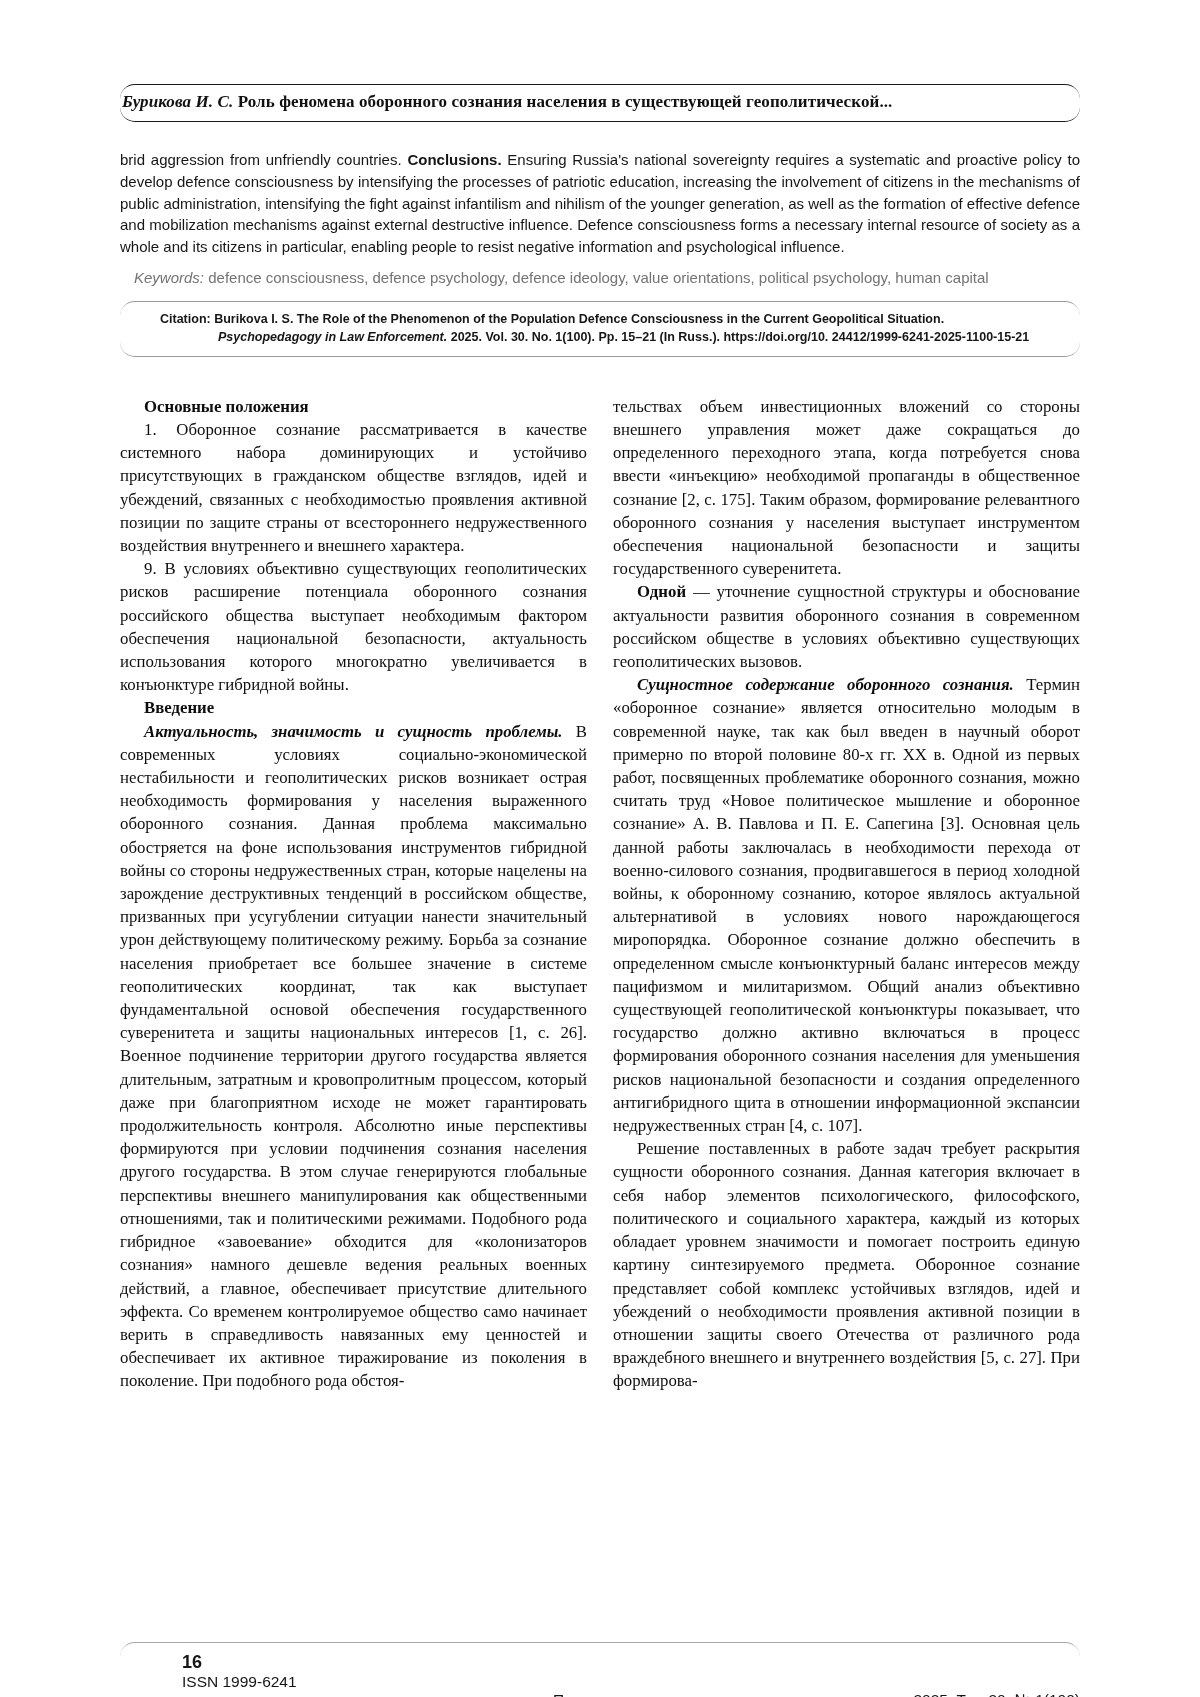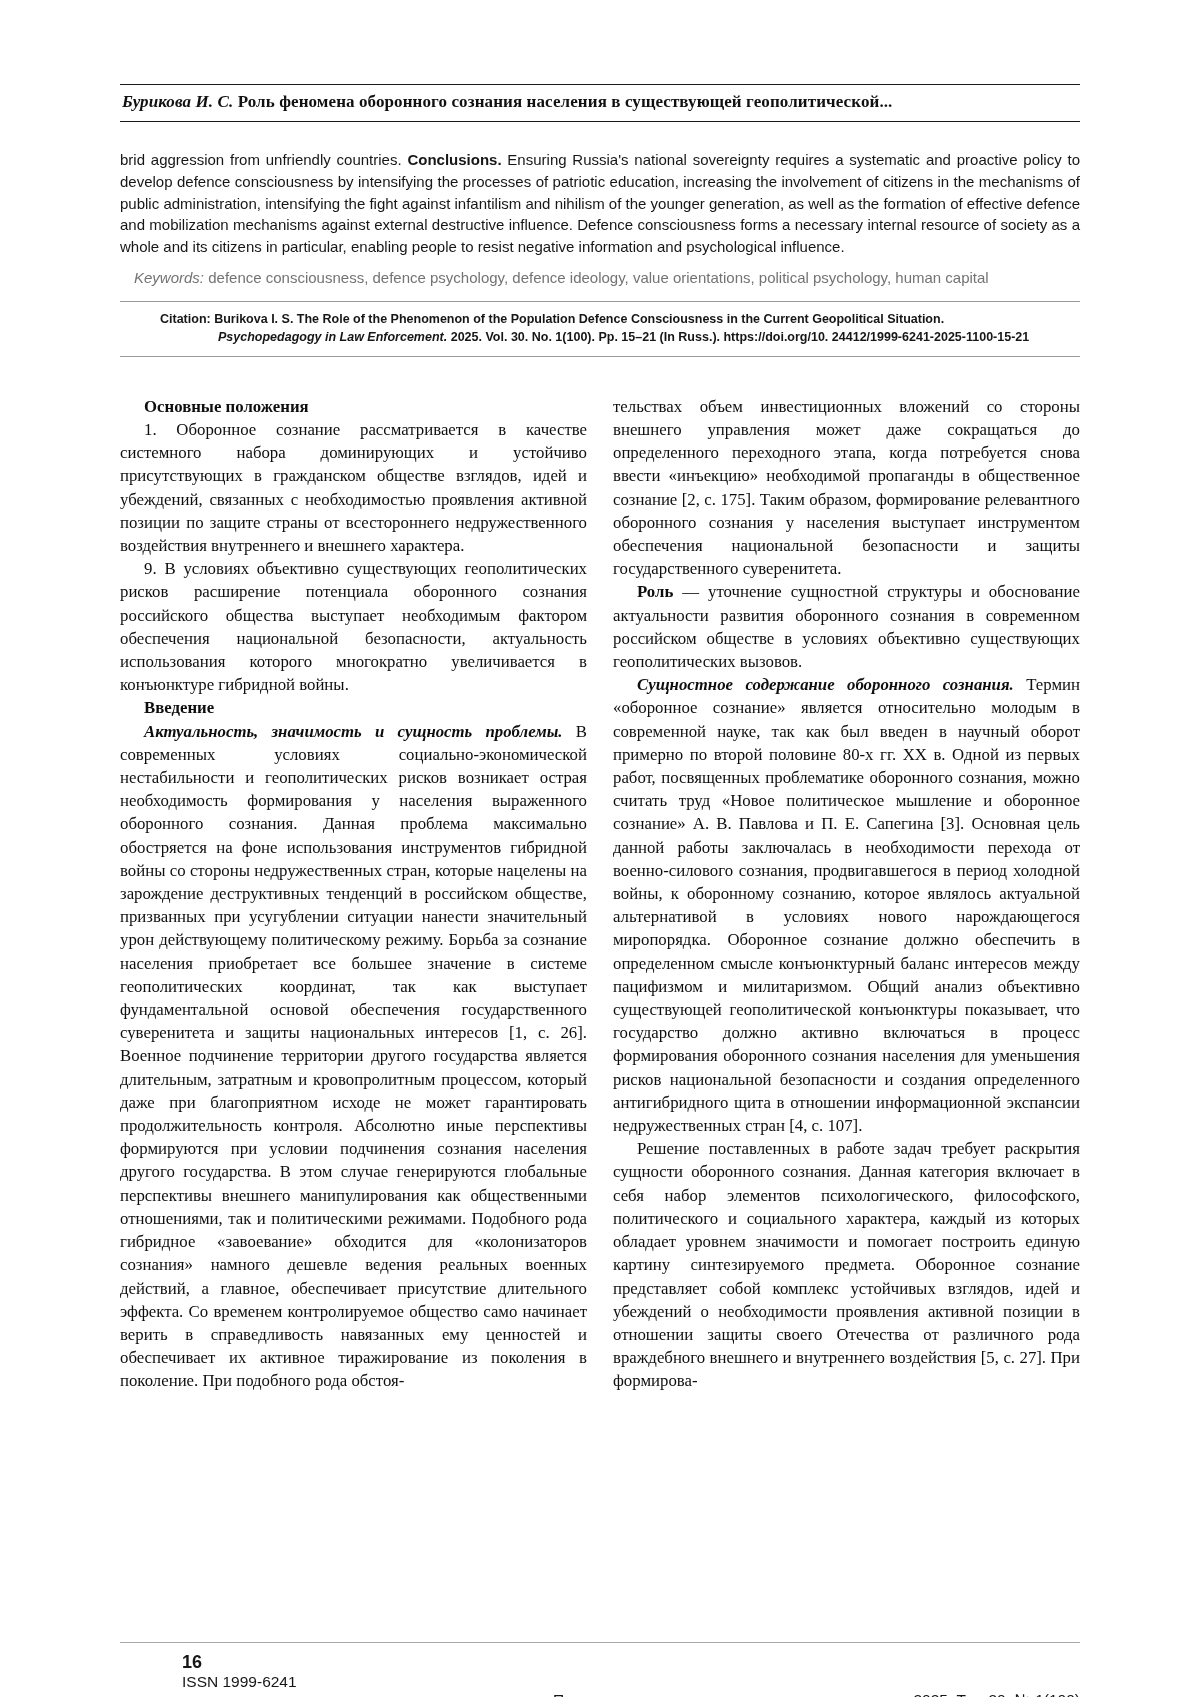--- a/index.html
+++ b/index.html
@@ -1,15 +1,15 @@
 <!DOCTYPE html>
 <html><head>
 <meta charset="utf-8">
 <style>
-  * { box-sizing: border-box; }
+  * { box-sizing: border-box; border-radius: 15px; }
   html, body { margin: 0; padding: 0; background: #ffffff; }
   .page {
     position: relative;
     width: 1200px;
     height: 1697px;
     background: #ffffff;
     color: #111111;
     font-family: "Liberation Serif", serif;
     overflow: hidden;
   }
@@ -128,21 +128,21 @@
       <div class="col">
         <p class="body-p indent bold">Основные положения</p>
         <p class="body-p indent">1.  Оборонное сознание рассматривается в качестве системного набора доминирующих и устойчиво присутствующих в гражданском обществе взглядов, идей и убеждений, связанных с необходимостью проявления активной позиции по защите страны от всестороннего недружественного воздействия внутреннего и внешнего характера.</p>
         <p class="body-p indent">9.  В условиях объективно существующих геополитических рисков расширение потенциала оборонного сознания российского общества выступает необходимым фактором обеспечения национальной безопасности, актуальность использования которого многократно увеличивается в конъюнктуре гибридной войны.</p>
         <p class="body-p indent bold">Введение</p>
         <p class="body-p indent"><span class="bi">Актуальность, значимость и сущность проблемы.</span><span> В современных условиях социально-экономической нестабильности и геополитических рисков возникает острая необходимость формирования у населения выраженного оборонного сознания. Данная проблема максимально обостряется на фоне использования инструментов гибридной войны со стороны недружественных стран, которые нацелены на зарождение деструктивных тенденций в российском обществе, призванных при усугублении ситуации нанести значительный урон действующему политическому режиму. Борьба за сознание населения приобретает все большее значение в системе геополитических координат, так как выступает фундаментальной основой обеспечения государственного суверенитета и защиты национальных интересов [1, с. 26]. Военное подчинение территории другого государства является длительным, затратным и кровопролитным процессом, который даже при благоприятном исходе не может гарантировать продолжительность контроля. Абсолютно иные перспективы формируются при условии подчинения сознания населения другого государства. В этом случае генерируются глобальные перспективы внешнего манипулирования как общественными отношениями, так и политическими режимами. Подобного рода гибридное «завоевание» обходится для «колонизаторов сознания» намного дешевле ведения реальных военных действий, а главное, обеспечивает присутствие длительного эффекта. Со временем контролируемое общество само начинает верить в справедливость навязанных ему ценностей и обеспечивает их активное тиражирование из поколения в поколение. При подобного рода обстоя-</span></p>
       </div>
 
       <div class="col">
         <p class="body-p">тельствах объем инвестиционных вложений со стороны внешнего управления может даже сокращаться до определенного переходного этапа, когда потребуется снова ввести «инъекцию» необходимой пропаганды в общественное сознание [2, с. 175]. Таким образом, формирование релевантного оборонного сознания у населения выступает инструментом обеспечения национальной безопасности и защиты государственного суверенитета.</p>
-        <p class="body-p indent"><span class="bold">Роль</span><span> — уточнение сущностной структуры и обоснование актуальности развития оборонного сознания в современном российском обществе в условиях объективно существующих геополитических вызовов.</span></p>
+        <p class="body-p indent"><span class="bold">Одной</span><span> — уточнение сущностной структуры и обоснование актуальности развития оборонного сознания в современном российском обществе в условиях объективно существующих геополитических вызовов.</span></p>
         <p class="body-p indent"><span class="bi">Сущностное содержание оборонного сознания.</span><span> Термин «оборонное сознание» является относительно молодым в современной науке, так как был введен в научный оборот примерно по второй половине 80-х гг. XX в. Одной из первых работ, посвященных проблематике оборонного сознания, можно считать труд «Новое политическое мышление и оборонное сознание» А. В. Павлова и П. Е. Сапегина [3]. Основная цель данной работы заключалась в необходимости перехода от военно-силового сознания, продвигавшегося в период холодной войны, к оборонному сознанию, которое являлось актуальной альтернативой в условиях нового нарождающегося миропорядка. Оборонное сознание должно обеспечить в определенном смысле конъюнктурный баланс интересов между пацифизмом и милитаризмом. Общий анализ объективно существующей геополитической конъюнктуры показывает, что государство должно активно включаться в процесс формирования оборонного сознания населения для уменьшения рисков национальной безопасности и создания определенного антигибридного щита в отношении информационной экспансии недружественных стран [4, с. 107].</span></p>
         <p class="body-p indent">Решение поставленных в работе задач требует раскрытия сущности оборонного сознания. Данная категория включает в себя набор элементов психологического, философского, политического и социального характера, каждый из которых обладает уровнем значимости и помогает построить единую картину синтезируемого предмета. Оборонное сознание представляет собой комплекс устойчивых взглядов, идей и убеждений о необходимости проявления активной позиции в отношении защиты своего Отечества от различного рода враждебного внешнего и внутреннего воздействия [5, с. 27]. При формирова-</p>
       </div>
 
     </main>
   </div>
 
   <footer class="page-footer">
     <span class="page-number">16</span>
     <span class="issn">ISSN 1999-6241</span>

